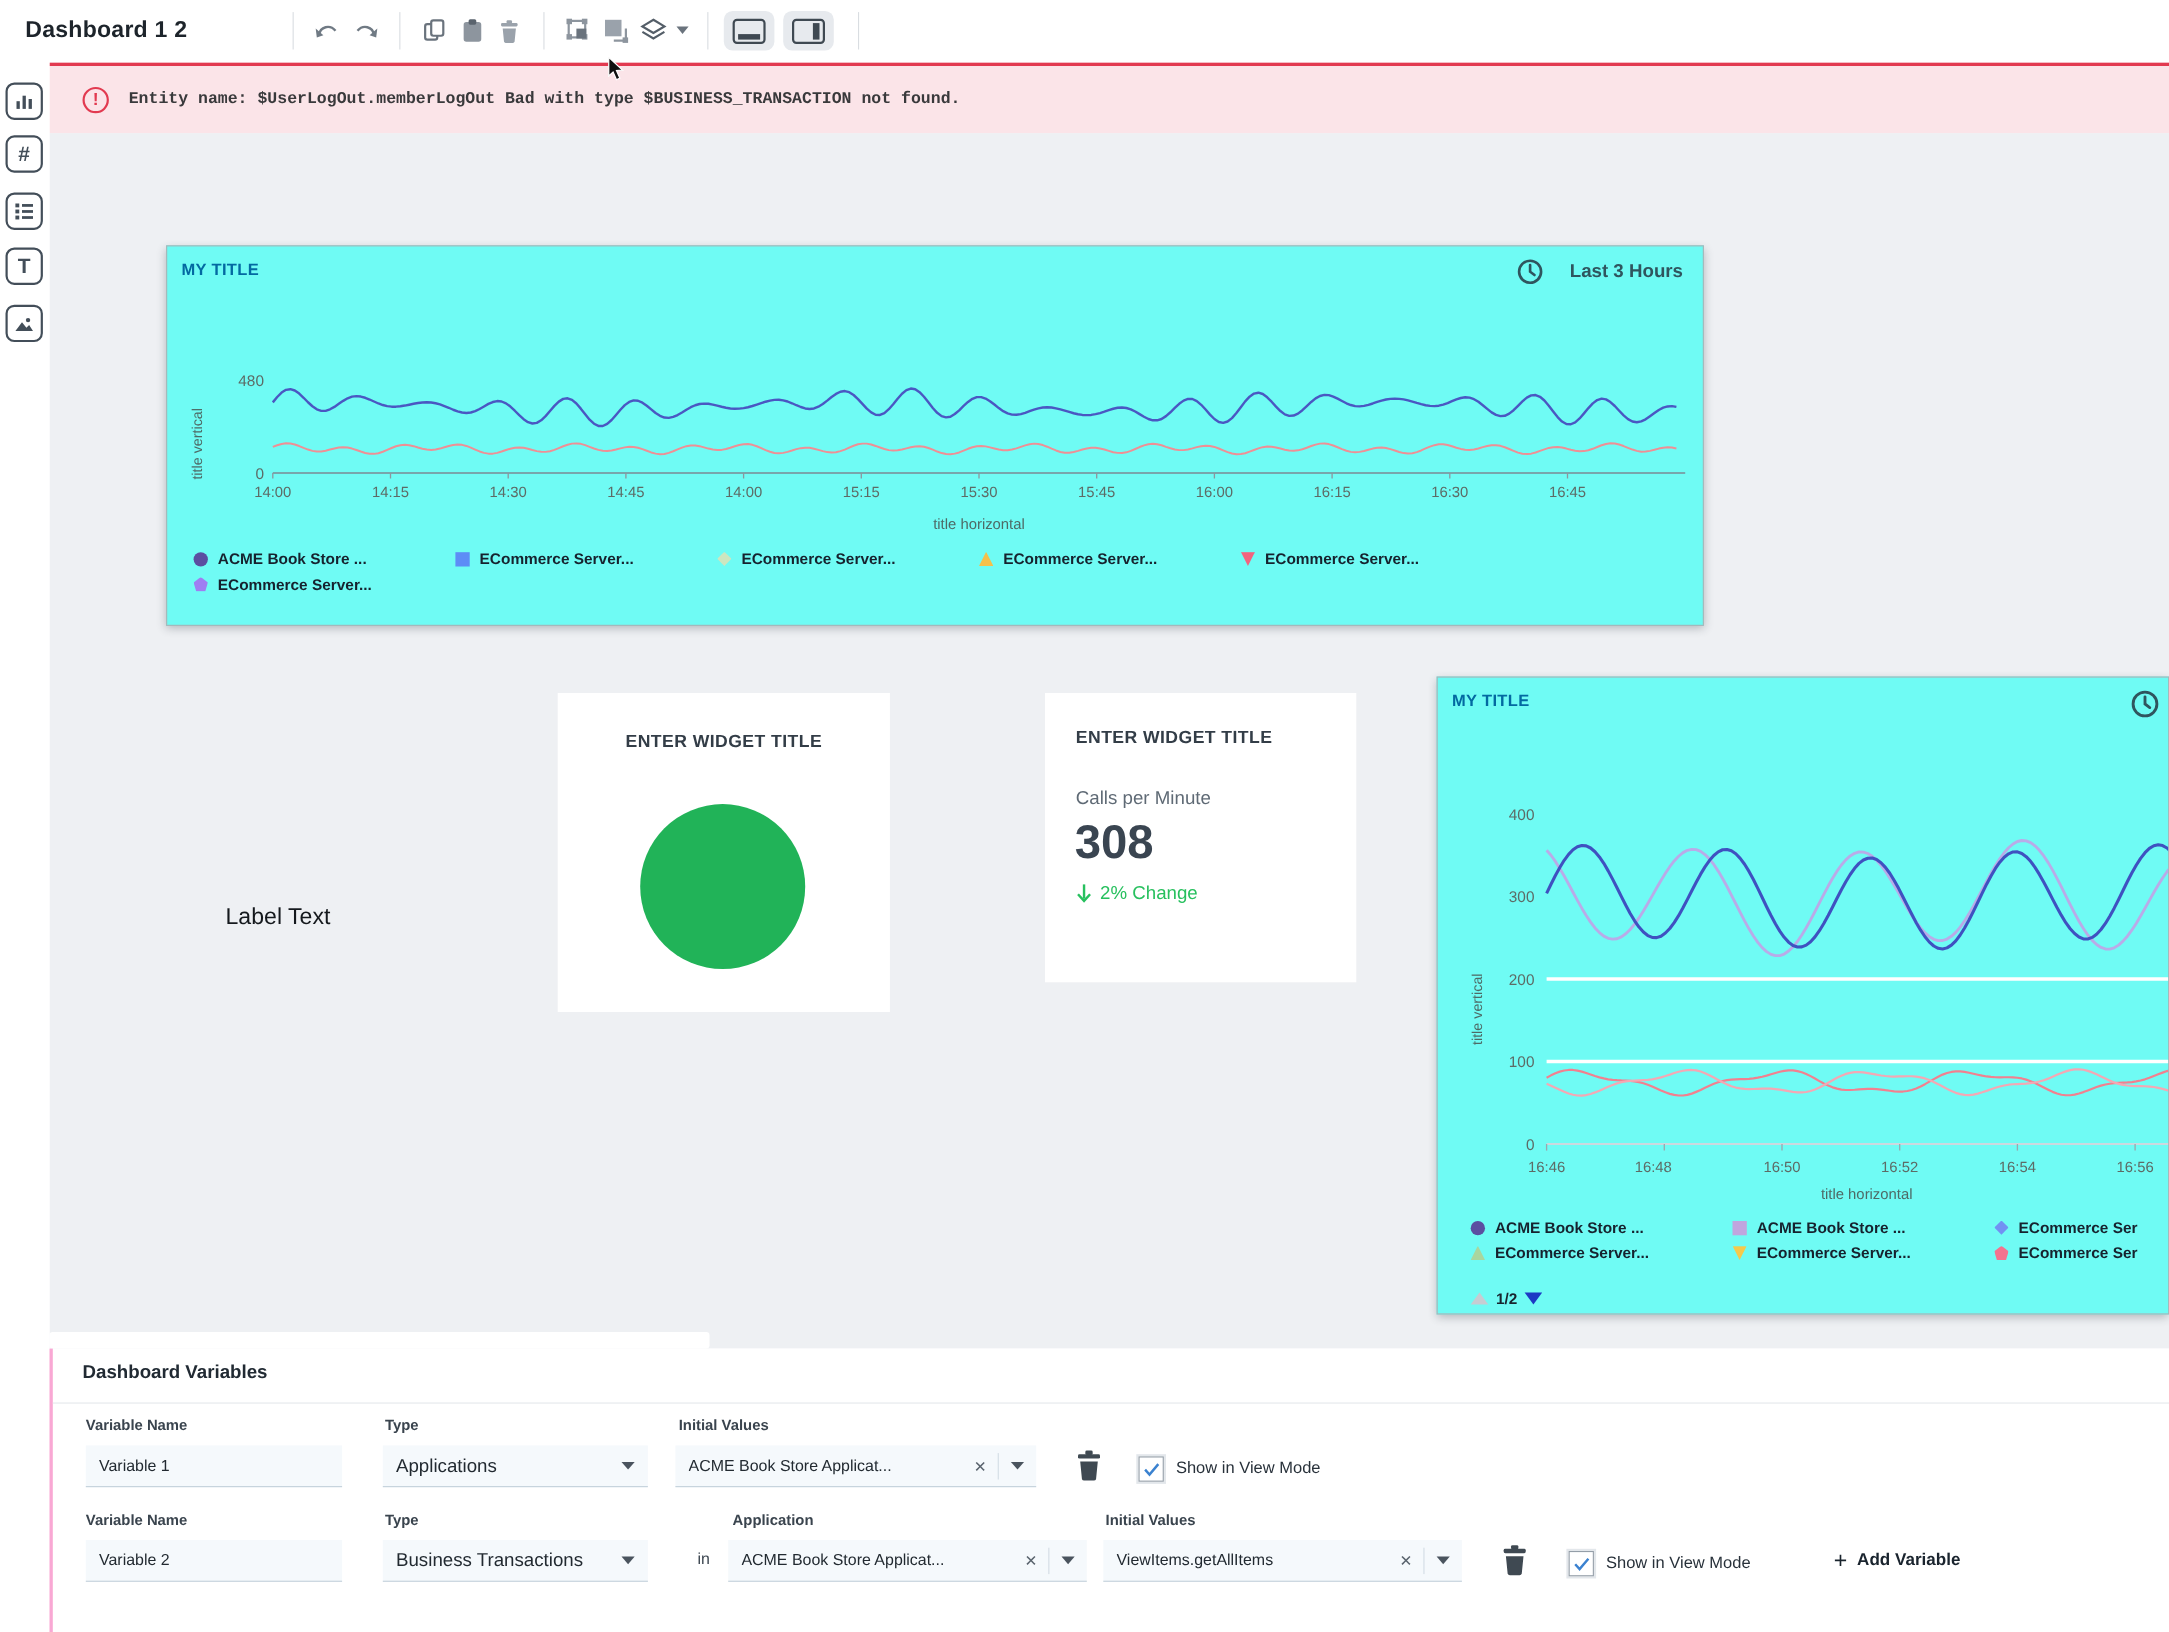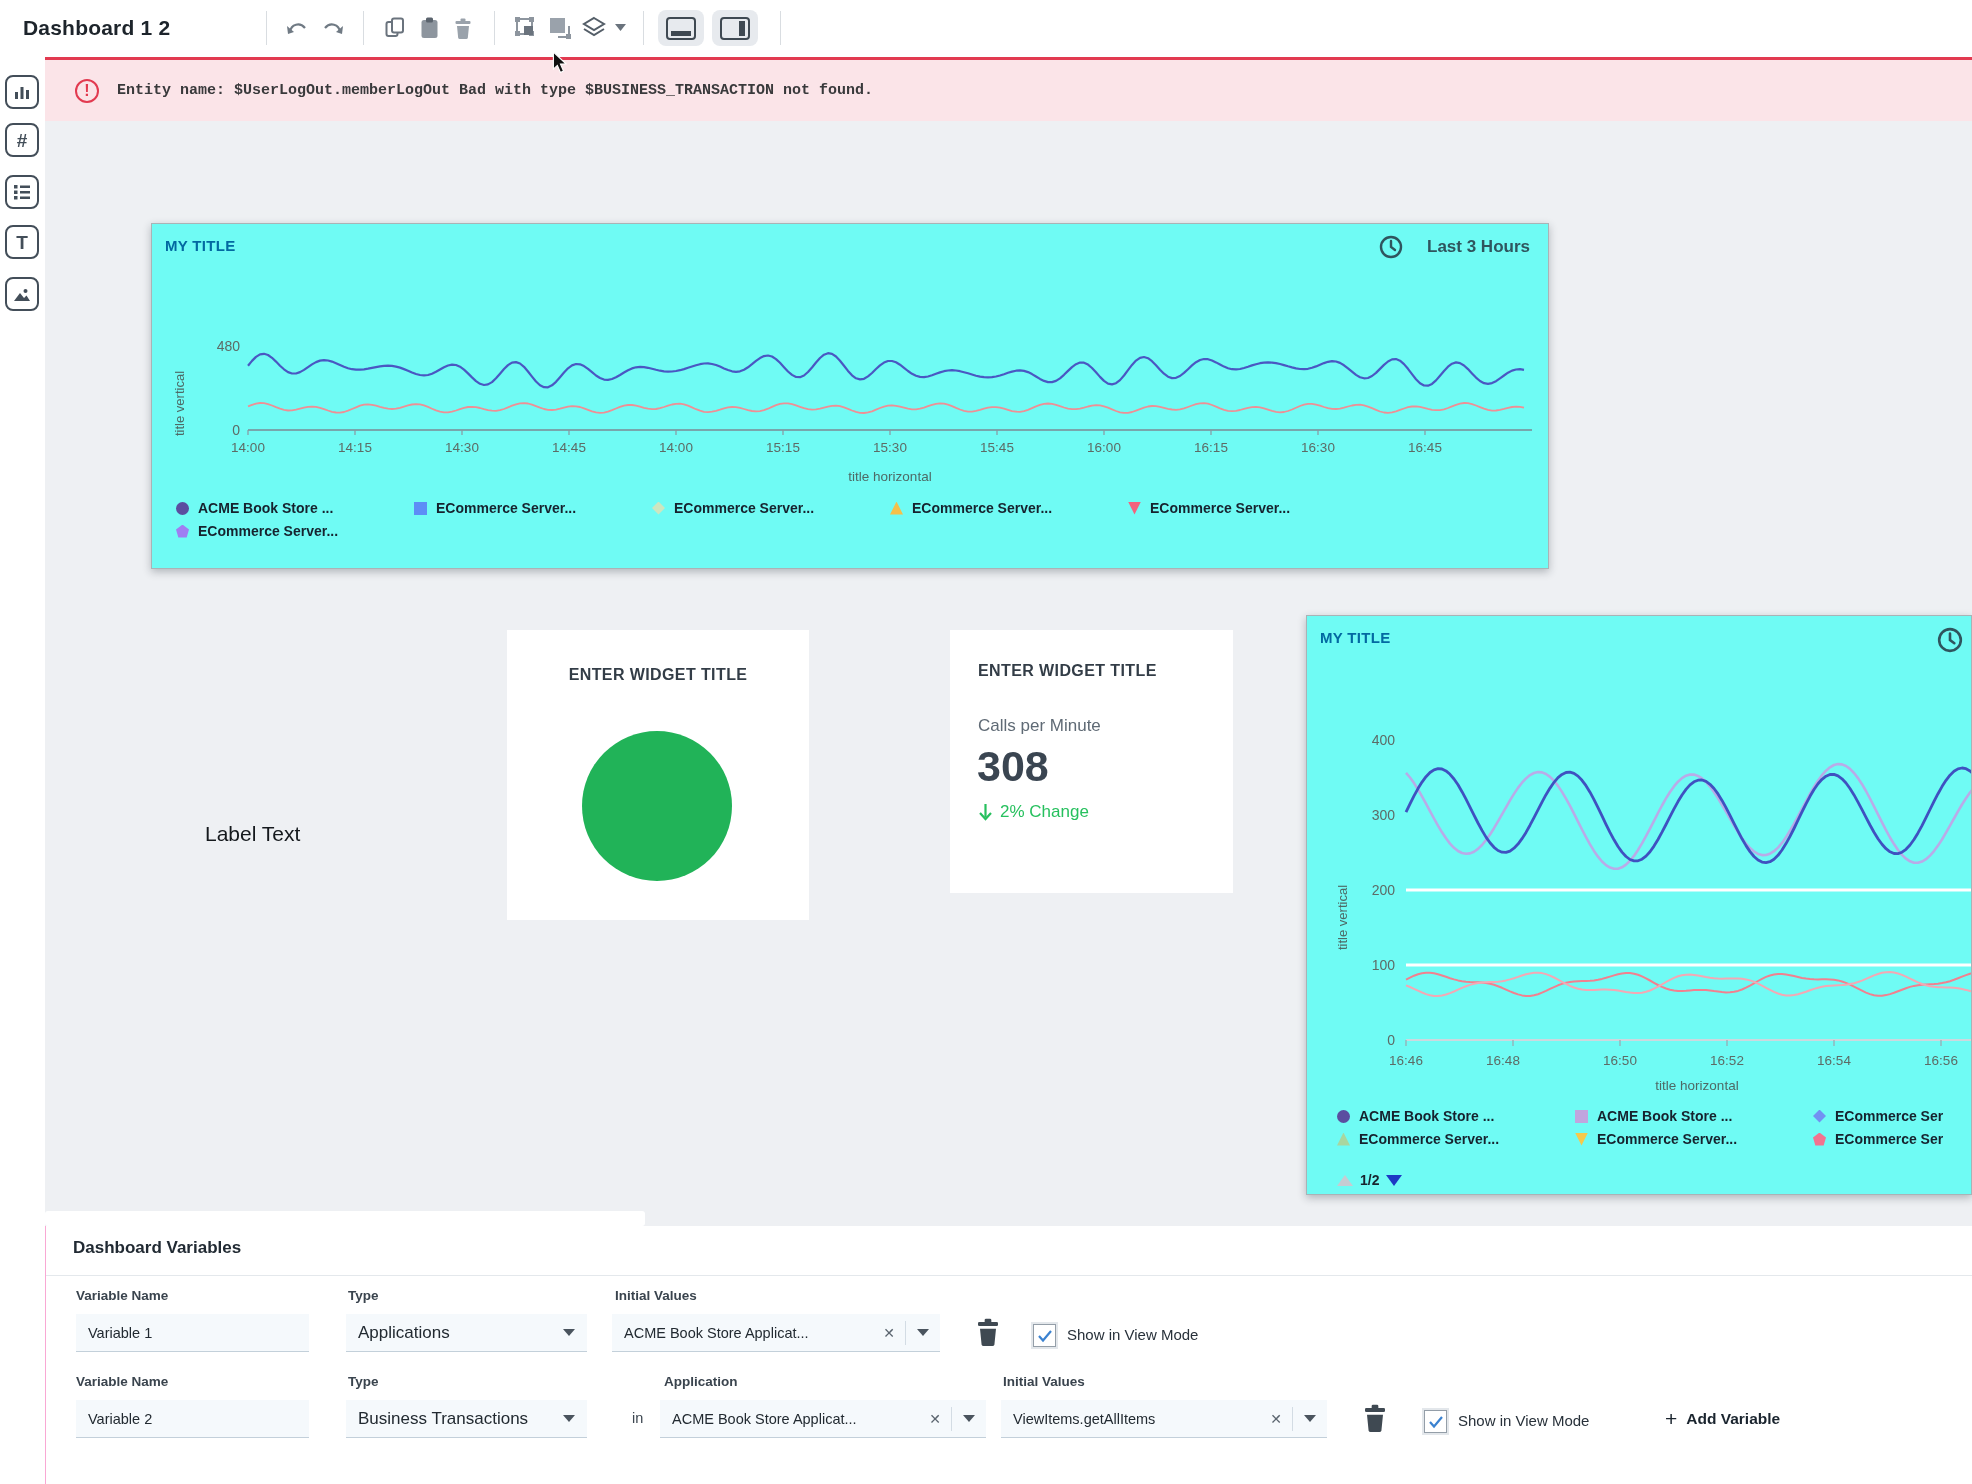--- a/index.html
+++ b/index.html
@@ -71,21 +71,21 @@
   
   .label-widget{position:absolute;font-size:21px;color:#15191d;font-weight:400;cursor:pointer;}
   .card-title{font-size:16px;font-weight:700;color:#333d47;letter-spacing:.4px;}
   .metric-label{font-size:17px;color:#5f6a75;}
   .metric-value{font-size:43px;font-weight:700;color:#3a4551;}
   .metric-change{display:flex;align-items:center;gap:7px;color:#27c05e;font-size:17px;}
   .green-circle{position:absolute;border-radius:50%;background:#21b358;}
 
   
   .vars{position:absolute;left:45px;top:1226px;width:1927px;height:258px;background:#fff;
-        border-left:1px solid #f9a8d4;box-sizing:border-box;z-index:6;}
+        border-left:3px solid #f9a8d4;box-sizing:border-box;z-index:6;}
   .vars-title{position:absolute;left:27px;top:12px;font-size:17px;font-weight:700;color:#212a33;}
   .vars-hr{position:absolute;left:0;top:49px;width:100%;height:1px;background:#e4e8ec;}
   .f-label{position:absolute;font-size:13.5px;font-weight:600;color:#3a444e;white-space:nowrap;}
   .f-input{position:absolute;height:38px;background:#f5f9fc;border:none;
            border-bottom:1px solid #c3d0da;box-sizing:border-box;font-size:14.5px;color:#222a31;
            padding:0 12px;display:flex;align-items:center;font-family:"Liberation Sans",sans-serif;}
   .f-select{position:absolute;height:38px;background:#f5f9fc;border-bottom:1px solid #c3d0da;
            box-sizing:border-box;display:flex;align-items:center;justify-content:space-between;
            padding:0 12px;font-size:17px;color:#222a31;cursor:pointer;}
   .chip{position:absolute;height:38px;background:#f5f9fc;border-bottom:1px solid #c3d0da;

